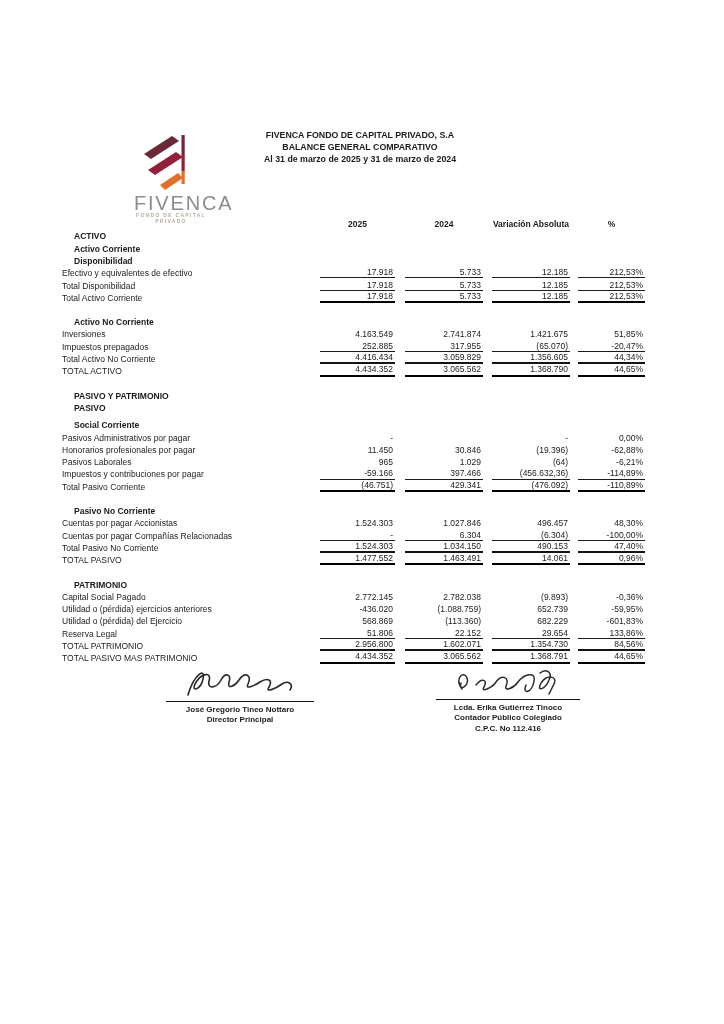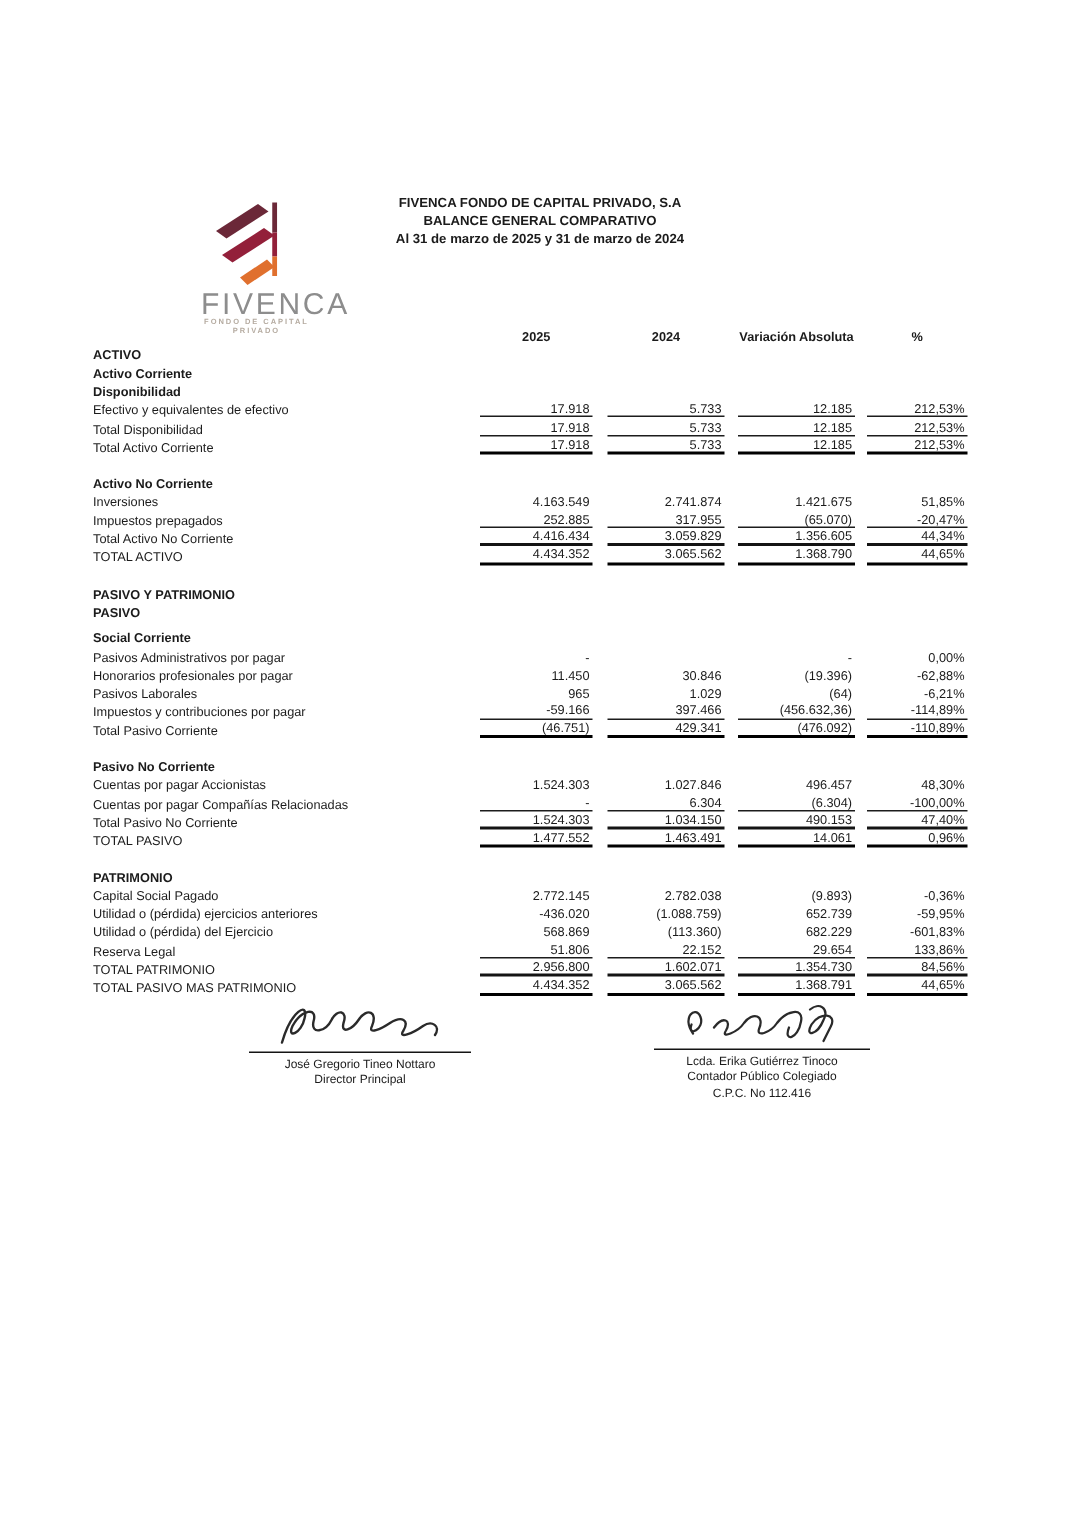--- a/index.html
+++ b/index.html
@@ -23,29 +23,29 @@
   
   .fin-table { position:absolute; left:62px; top:205px; width:583px; font-size:8.5px; }
   .trow { display:grid; grid-template-columns:258px 75px 10px 78px 9px 78px 8px 67px;
     height:12.3px; align-items:end; }
   .cell { line-height:10.2px; white-space:nowrap; overflow:visible; box-sizing:border-box; }
   .label { grid-column:1; text-align:left; }
   .c1 { grid-column:2; } .c2 { grid-column:4; } .c3 { grid-column:6; } .c4 { grid-column:8; }
   .num { text-align:right; padding-right:2px; }
   .thead { font-weight:bold;margin-top:12px; }
   .thead .h { text-align:center; padding:0; }
-  .section .label { font-weight:bold; }
+  .section .label { font-weight:bold;margin-left:12px; }
   .total .cell { font-weight:normal; }
   .u-thin { border-bottom:1px solid #1c1c1c; }
   .u-med  { border-bottom:2px solid #141414; }
   .u-thick{ border-bottom:2.6px solid #000000; }
   .spacer { width:100%; }
 
   
-  .sig { position:absolute; text-align:center; font-weight:normal; font-size:8px; line-height:10.4px; }
+  .sig { position:absolute; text-align:center; font-weight:bold; font-size:8px; line-height:10.4px; }
   .sig-left  { left:166px; top:662px; width:148px; }
   .sig-right { left:436px; top:666px; width:144px; }
   .sig svg { display:block; margin:0 auto -1px auto; }
   .sig .line { border-bottom:1.4px solid #141414; margin-bottom:3px; }
 </style>
 </head>
 <body>
 
 <div class="page">
 

